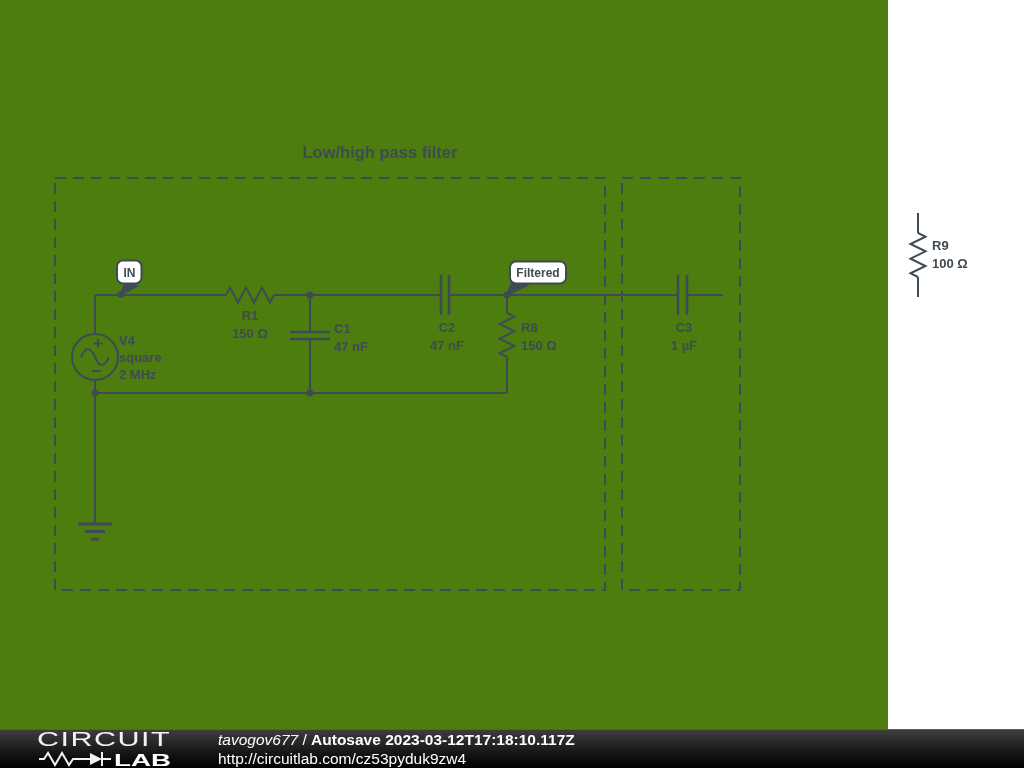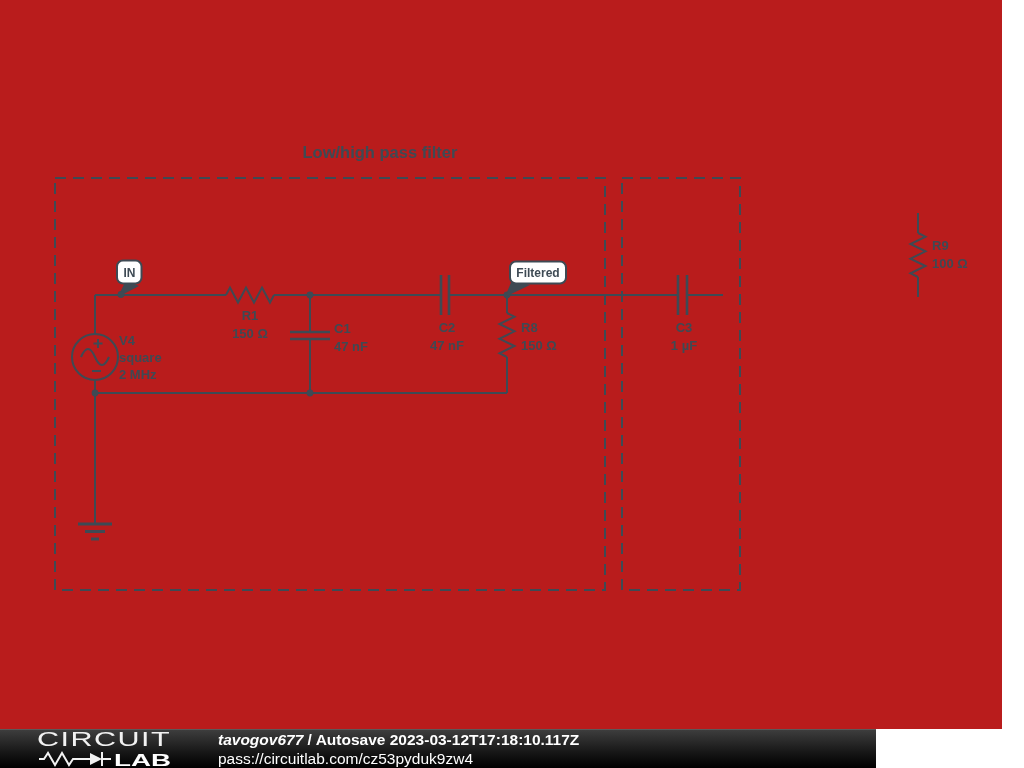--- a/index.html
+++ b/index.html
@@ -2,51 +2,51 @@
 <html><head>
 <meta charset="utf-8">
 <style>
   html,body { margin:0; padding:0; }
   body {
     width:1024px; height:768px;
     background:#ffffff;
     font-family:"Liberation Sans", sans-serif;
     overflow:hidden;
   }
-  .canvas { position:relative; width:1002px; height:729px; background:#b91c1c; }
+  .canvas { position:relative; width:888px; height:729px; background:#4d7c0f; }
 
   
   .title-text { font-size:16.5px; font-weight:bold; fill:#3e4a54; }
   .lbl      { font-size:13px; font-weight:bold; fill:#3e4a54; }
   .flag-lbl { font-size:12px; font-weight:bold; fill:#3e4a54; }
   .wire     { stroke:#3e4a54; stroke-width:2; fill:none; }
   .comp     { stroke:#3e4a54; stroke-width:2; fill:none; }
   .plate    { stroke:#3e4a54; stroke-width:2.6; fill:none; }
   .gnd      { stroke:#3e4a54; stroke-width:3; fill:none; }
   .dash     { stroke:#3e4a54; stroke-width:2; fill:none; stroke-dasharray:11 7; }
   .dot      { fill:#3e4a54; stroke:none; }
   .flagbox  { fill:#ffffff; stroke:#3e4a54; stroke-width:2; }
   .flagptr  { fill:#3e4a54; stroke:none; }
 
   
   .footer {
     box-sizing:border-box;
-    height:39px; width:876px;
+    height:39px; width:1024px;
     border-top:1px solid #5a5a5a;
     background:linear-gradient(180deg,#3d3d3d 0%, #161616 60%, #000 100%);
     color:#fff;
     display:flex; align-items:center;
   }
   .logo { margin-left:36px; width:150px; height:38px; }
   .logo-circuit { font-family:"Liberation Sans",sans-serif; font-size:21px; font-weight:normal; fill:#f2f2f2; letter-spacing:1px; }
   .logo-lab { font-family:"Liberation Sans",sans-serif; font-size:16.5px; font-weight:bold; fill:#fff; }
   .logo-sym { stroke:#f2f2f2; stroke-width:2; fill:none; }
   .logo-sym-fill { fill:#f2f2f2; stroke:none; }
   .credits { margin-left:32px; font-size:15.5px; line-height:19px; color:#fff; }
-  .credits-line1 span { white-space:pre;font-weight:bold; }
+  .credits-line1 span { white-space:pre; }
   .author   { font-style:italic; font-weight:normal; }
   .savename { font-weight:bold; }
   .credits-line2 { font-weight:normal; }
 </style>
 </head>
 <body>
 
 <div class="canvas">
   <svg width="1024" height="729" viewBox="0 0 1024 729" xmlns="http://www.w3.org/2000/svg">
 
@@ -158,15 +158,15 @@
       <polygon class="logo-sym-fill" points="54,23 54,35 66,29"></polygon>
       <path class="logo-sym" d="M66,22 v14"></path>
       <path class="logo-sym" d="M66,29 h9"></path>
     </g>
     <text x="78" y="36" class="logo-lab" textLength="57" lengthAdjust="spacingAndGlyphs">LAB</text>
   </svg>
   <div class="credits">
     <div class="credits-line1">
       <span class="author">tavogov677</span><span class="sep"> / </span><span class="savename">Autosave 2023-03-12T17:18:10.117Z</span>
     </div>
-    <div class="credits-line2">pass://circuitlab.com/cz53pyduk9zw4</div>
+    <div class="credits-line2">http://circuitlab.com/cz53pyduk9zw4</div>
   </div>
 </div>
 
 </body></html>

